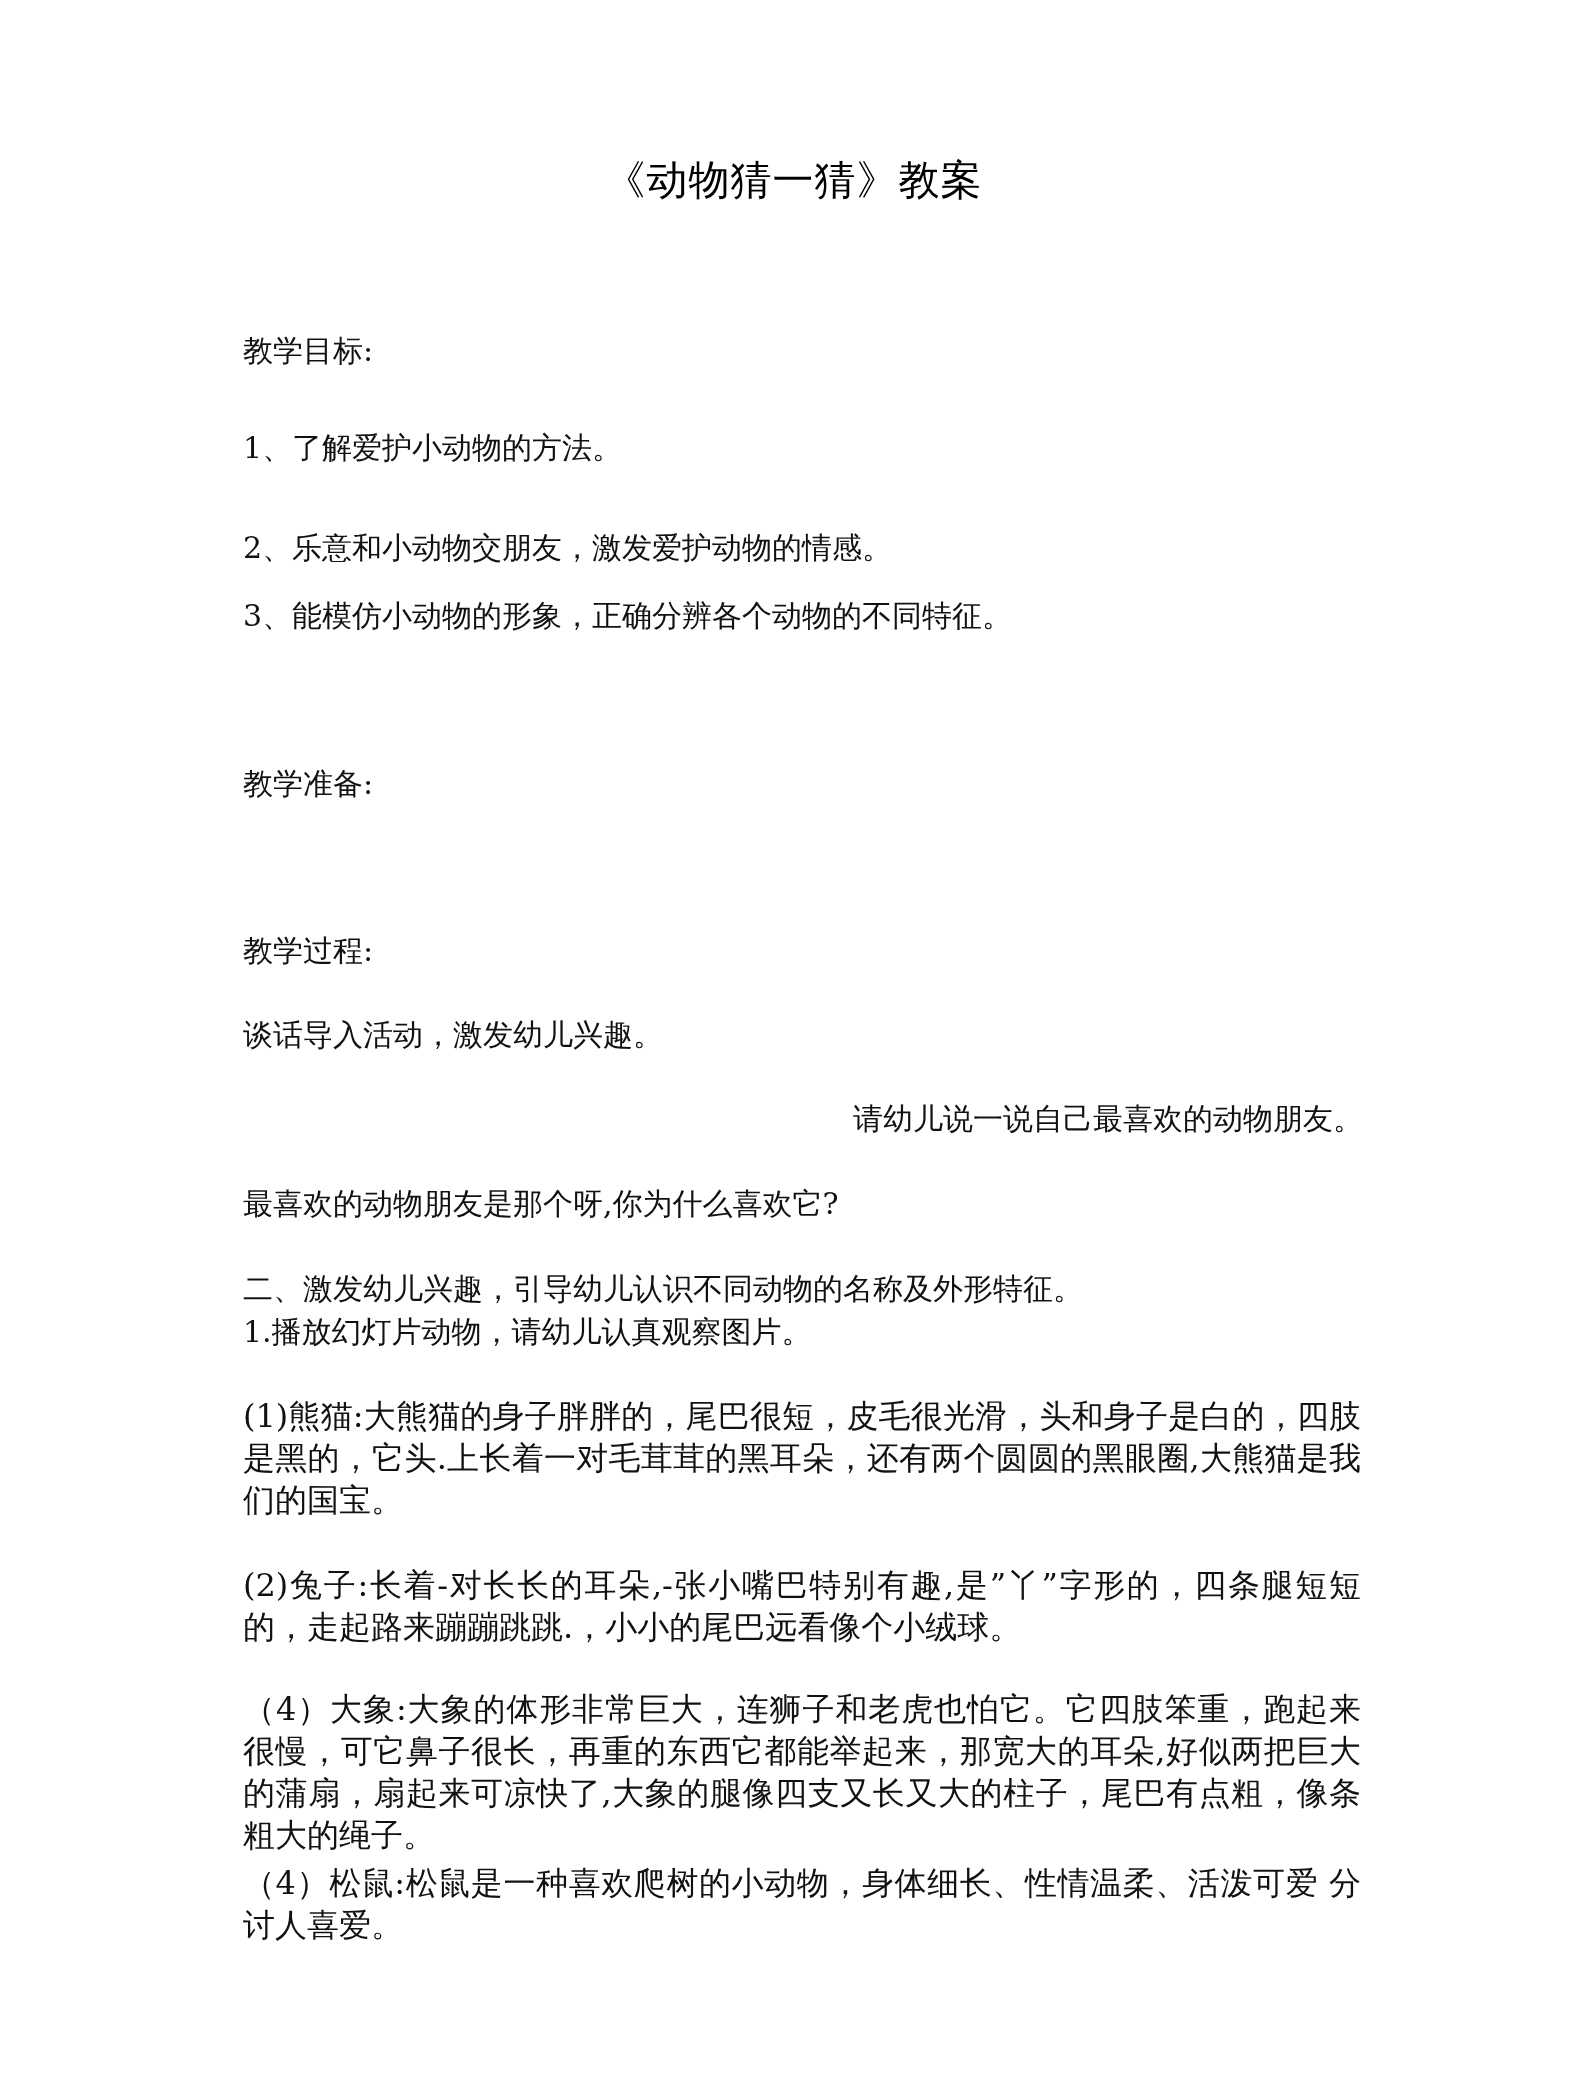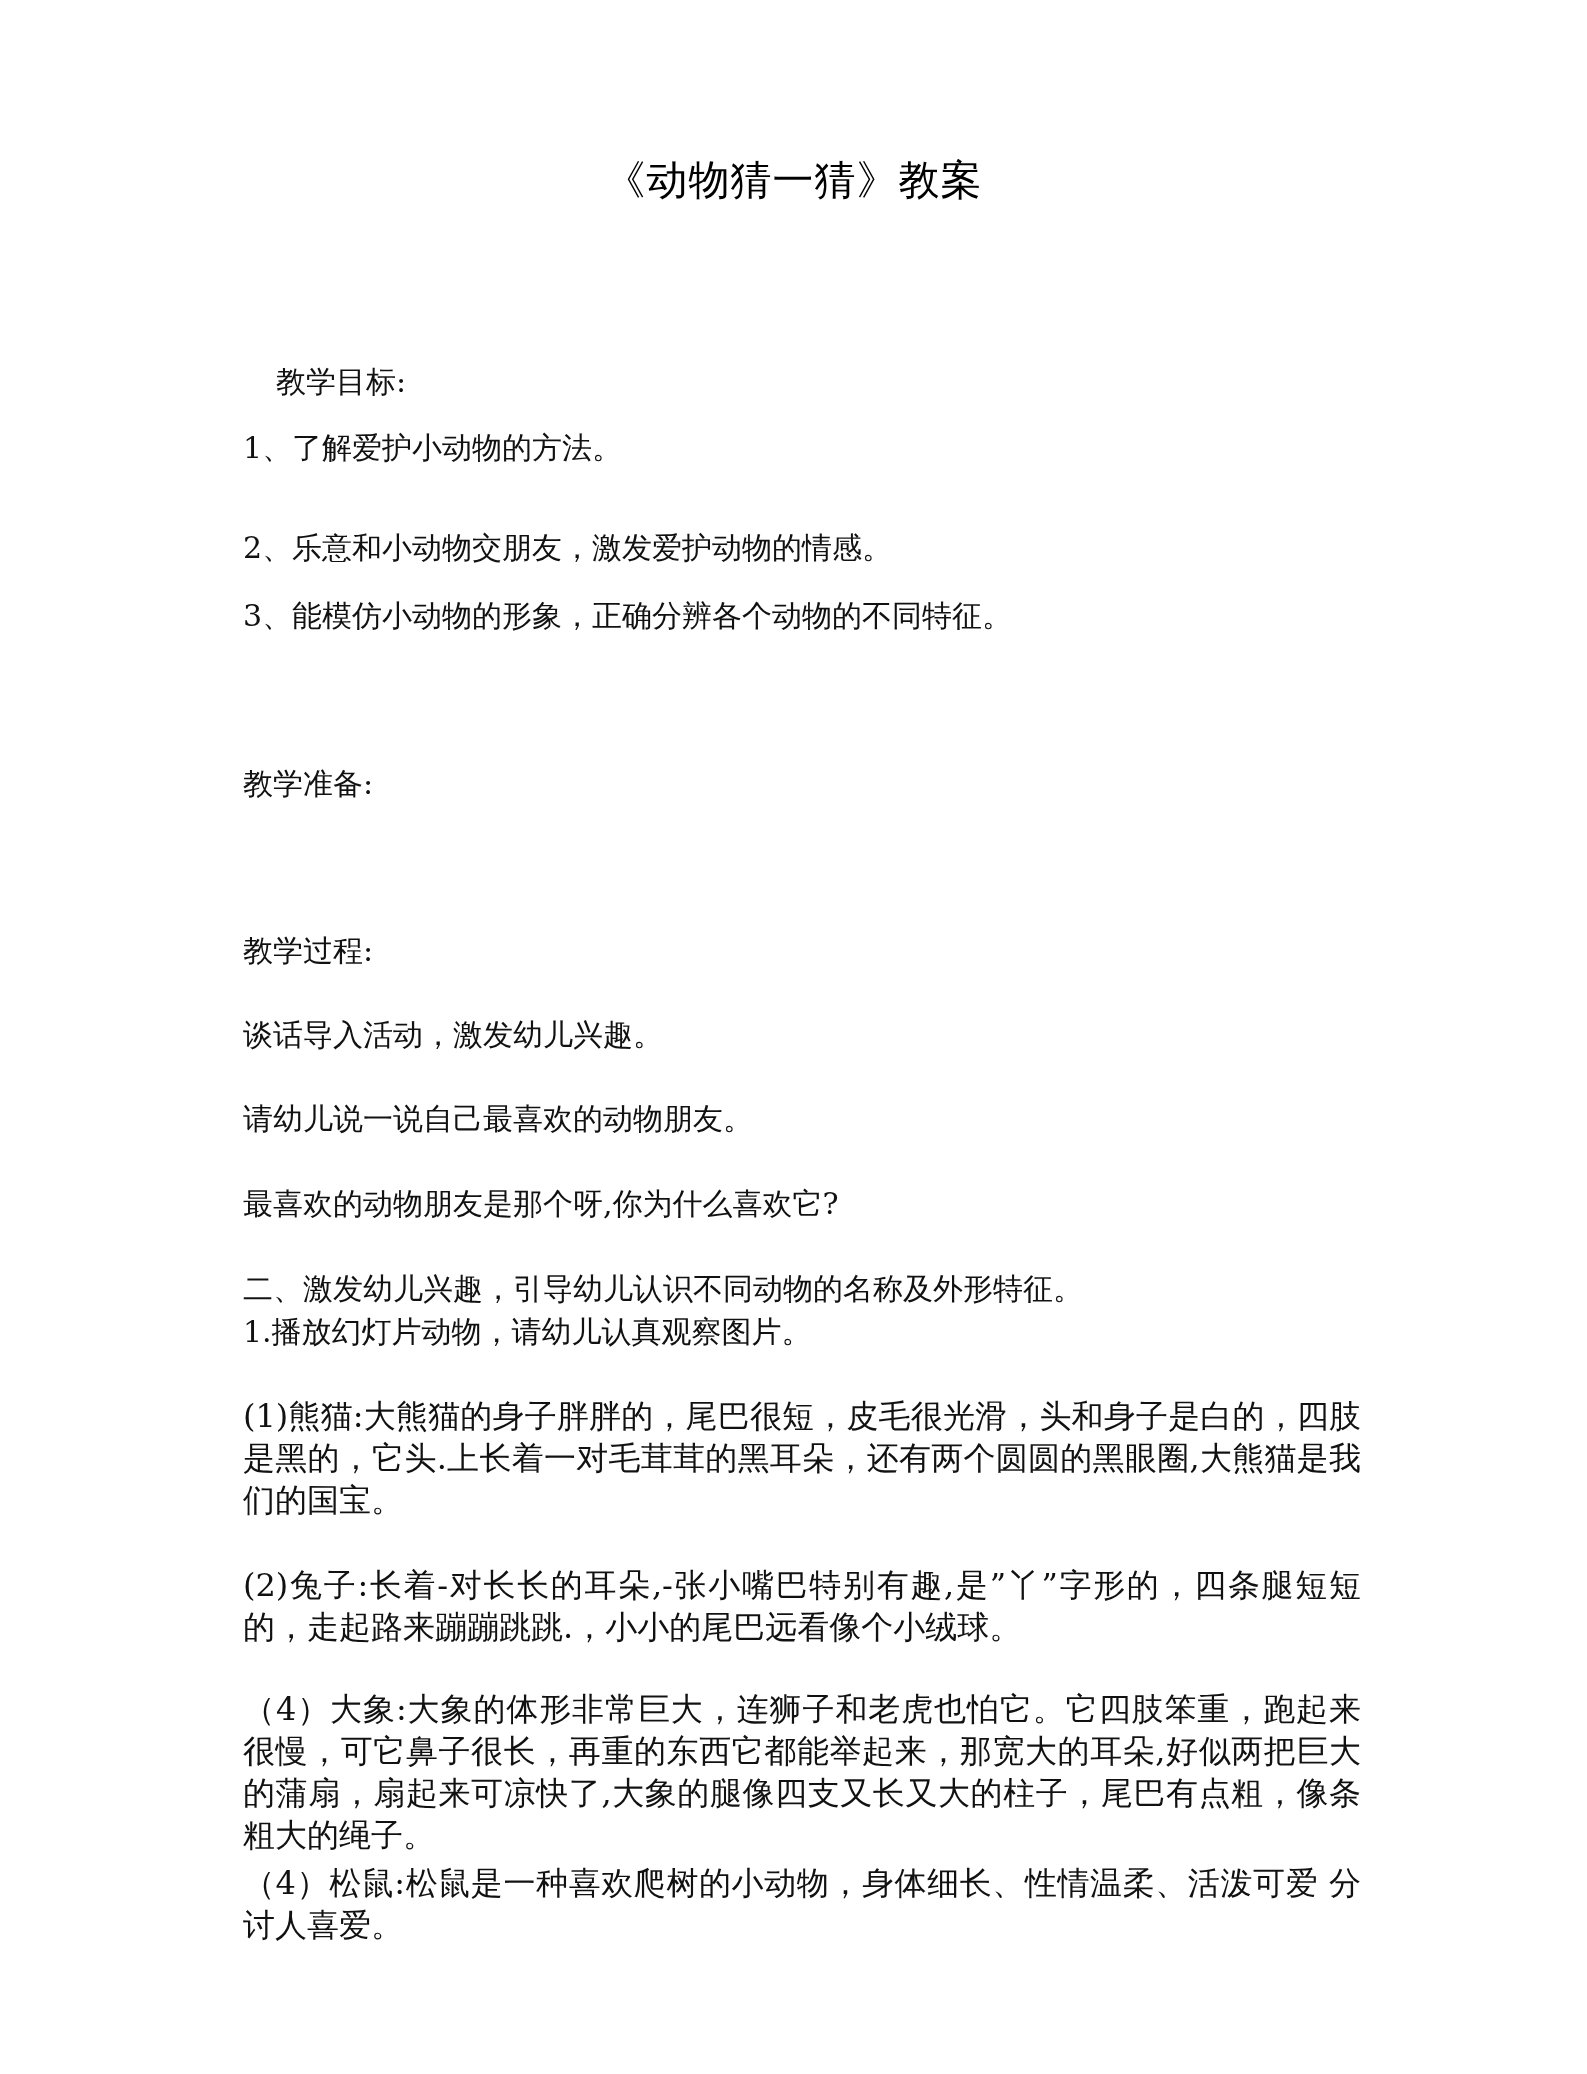--- a/index.html
+++ b/index.html
@@ -54,30 +54,30 @@
       word-break: break-all;
     }
   </style>
 </head>
 <body>
 
 <div class="page">
 
   <div class="title">《动物猜一猜》教案</div>
 
-  <div class="line" style="top:361px;margin-left:33px;">教学目标:</div>
+  <div class="line" style="top:330px;">教学目标:</div>
   <div class="line" style="top:427px;">1、了解爱护小动物的方法。</div>
   <div class="line" style="top:527px;">2、乐意和小动物交朋友，激发爱护动物的情感。</div>
   <div class="line" style="top:595px;">3、能模仿小动物的形象，正确分辨各个动物的不同特征。</div>
 
   <div class="line" style="top:763px;">教学准备:</div>
 
   <div class="line" style="top:930px;">教学过程:</div>
   <div class="line" style="top:1014px;">谈话导入活动，激发幼儿兴趣。</div>
-  <div class="line" style="top:1098px;">请幼儿说一说自己最喜欢的动物朋友。</div>
+  <div class="line" style="top:1098px;text-align:right;">请幼儿说一说自己最喜欢的动物朋友。</div>
   <div class="line" style="top:1183px;">最喜欢的动物朋友是那个呀,你为什么喜欢它?</div>
 
   <div class="line" style="top:1268px;">二、激发幼儿兴趣，引导幼儿认识不同动物的名称及外形特征。</div>
   <div class="line" style="top:1311px;">1.播放幻灯片动物，请幼儿认真观察图片。</div>
 
   <div class="para" style="top:1395px;">(1)熊猫:大熊猫的身子胖胖的，尾巴很短，皮毛很光滑，头和身子是白的，四肢是黑的，它头.上长着一对毛茸茸的黑耳朵，还有两个圆圆的黑眼圈,大熊猫是我们的国宝。</div>
   <div class="para" style="top:1564px;">(2)兔子:长着-对长长的耳朵,-张小嘴巴特别有趣,是”丫”字形的，四条腿短短的，走起路来蹦蹦跳跳.，小小的尾巴远看像个小绒球。</div>
   <div class="para" style="top:1688px;">（4）大象:大象的体形非常巨大，连狮子和老虎也怕它。它四肢笨重，跑起来很慢，可它鼻子很长，再重的东西它都能举起来，那宽大的耳朵,好似两把巨大的蒲扇，扇起来可凉快了,大象的腿像四支又长又大的柱子，尾巴有点粗，像条粗大的绳子。</div>
   <div class="para" style="top:1854px;margin-top:8px;">（4）松鼠:松鼠是一种喜欢爬树的小动物，身体细长、性情温柔、活泼可爱 分讨人喜爱。</div>
 

